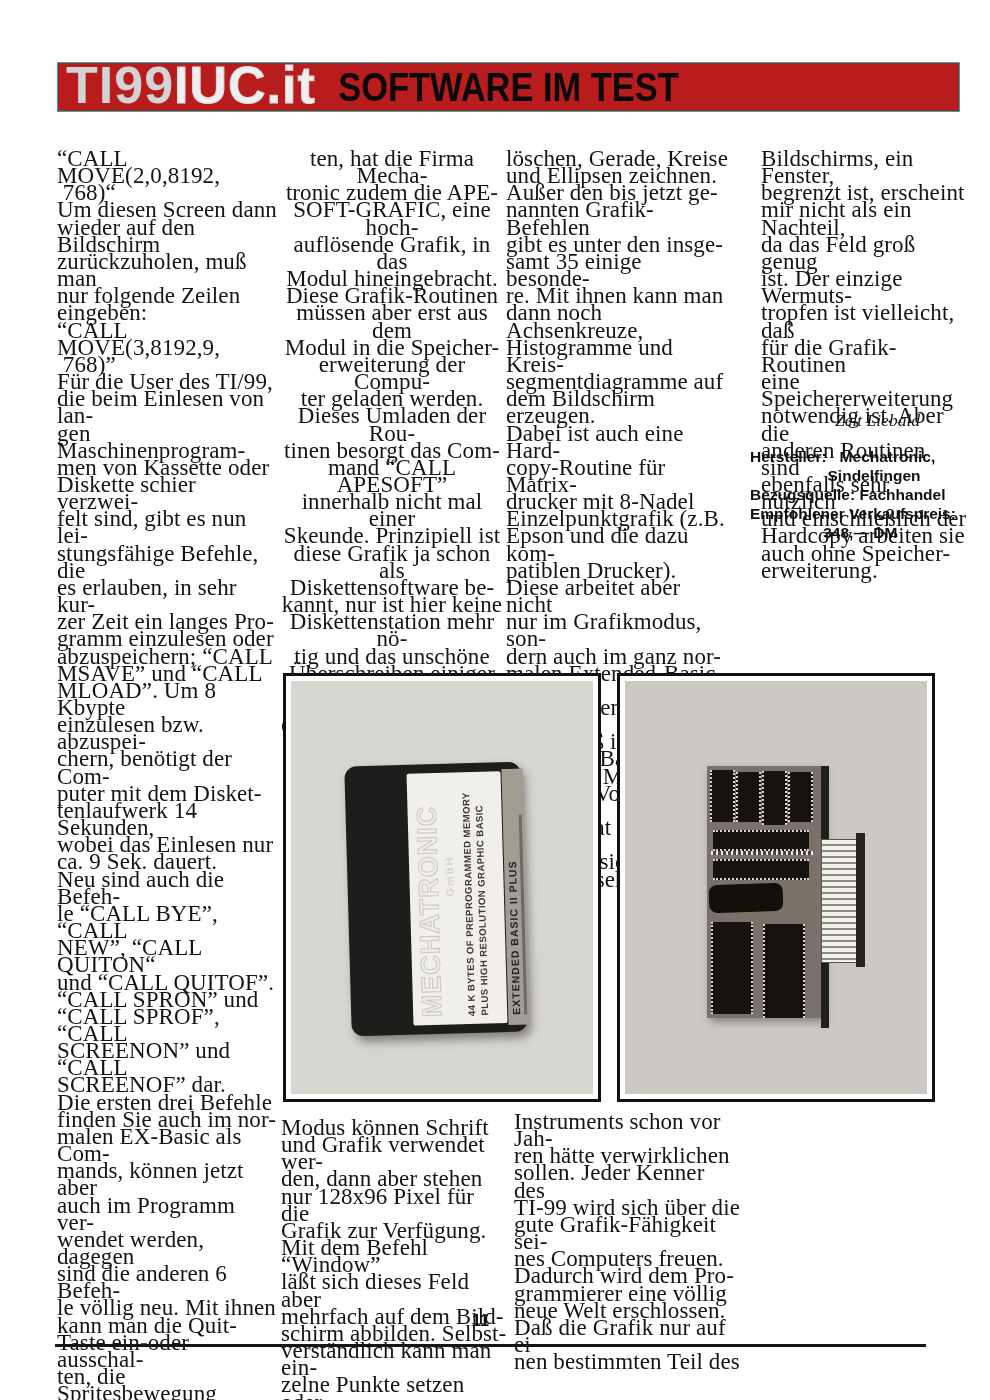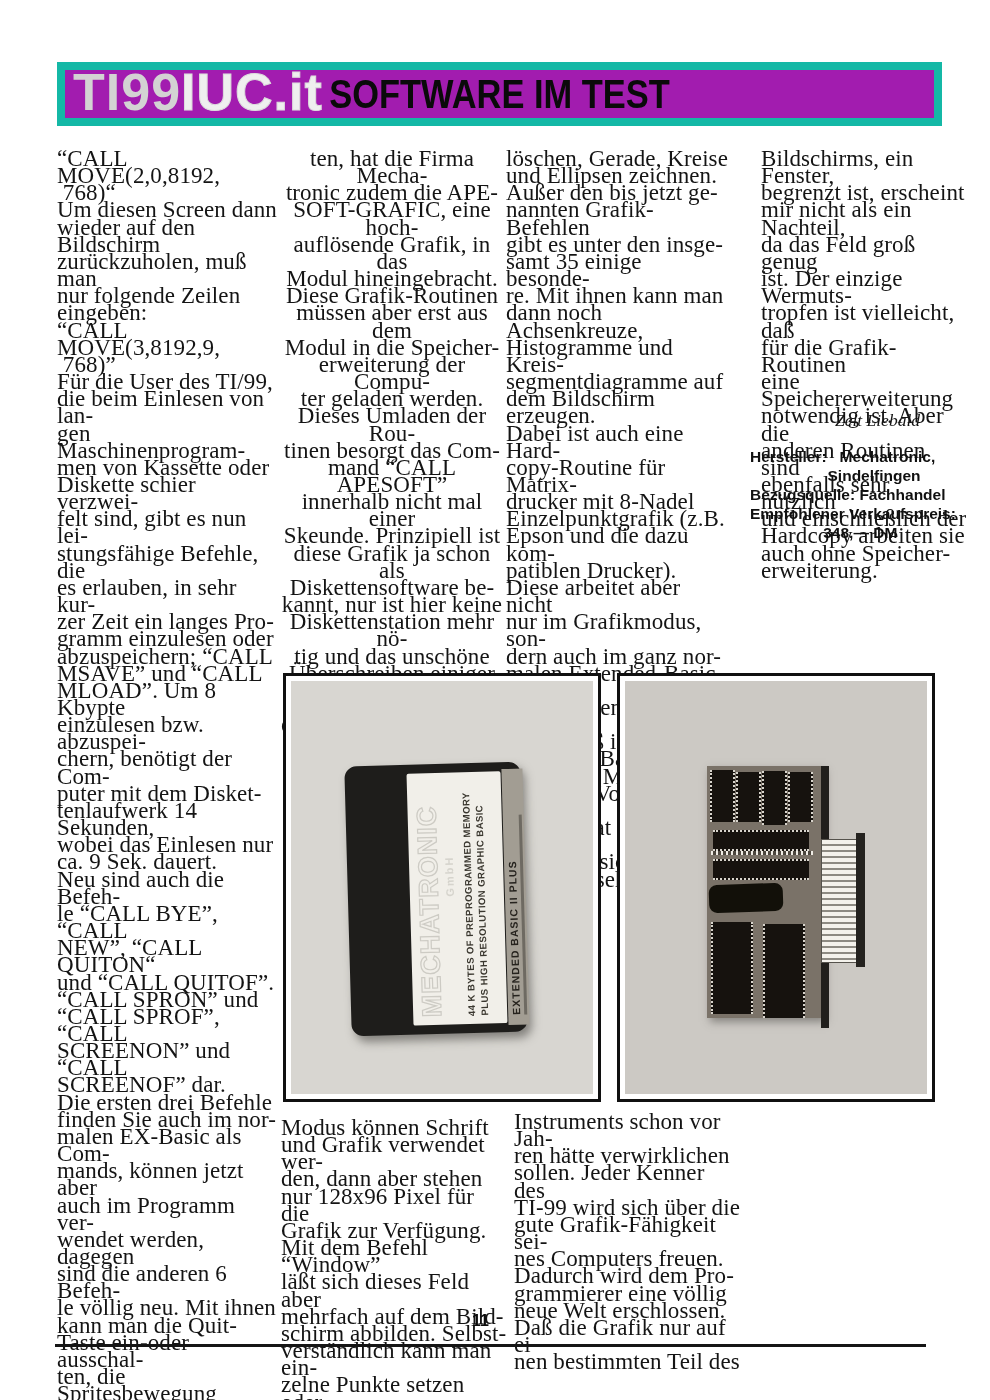--- a/index.html
+++ b/index.html
@@ -4,21 +4,21 @@
 <style>
   html,body { margin:0; padding:0; background:#ffffff; }
   .page {
     position: relative; width: 990px; height: 1400px;
     background: #ffffff; overflow: hidden;
     font-family: "Liberation Serif", serif; color: #161616;
   }
   
   .header-box {
     position: absolute; left: 57px; top: 62px; width: 869px; height: 48px;
-    border: 8px solid #14b8a6; background: #a21caf;
+    border: 1px solid #14b8a6; background: #b91c1c; padding-left: 32px;
   }
   .watermark {
     position: absolute; left: 8px; top: -4px; white-space: nowrap;
     font-family: "Liberation Sans", sans-serif; font-weight: bold;
     font-size: 52px; letter-spacing: 1px; line-height: 1; z-index: 1;
   }
   .wm-solid { color: #d3d3d3; }
   .wm-light { color: #efefef; -webkit-text-stroke: 1px #dcdcdc; }
   .header-title {
     position: absolute; left: 0; top: 2px; width: 100%; text-align: center;

